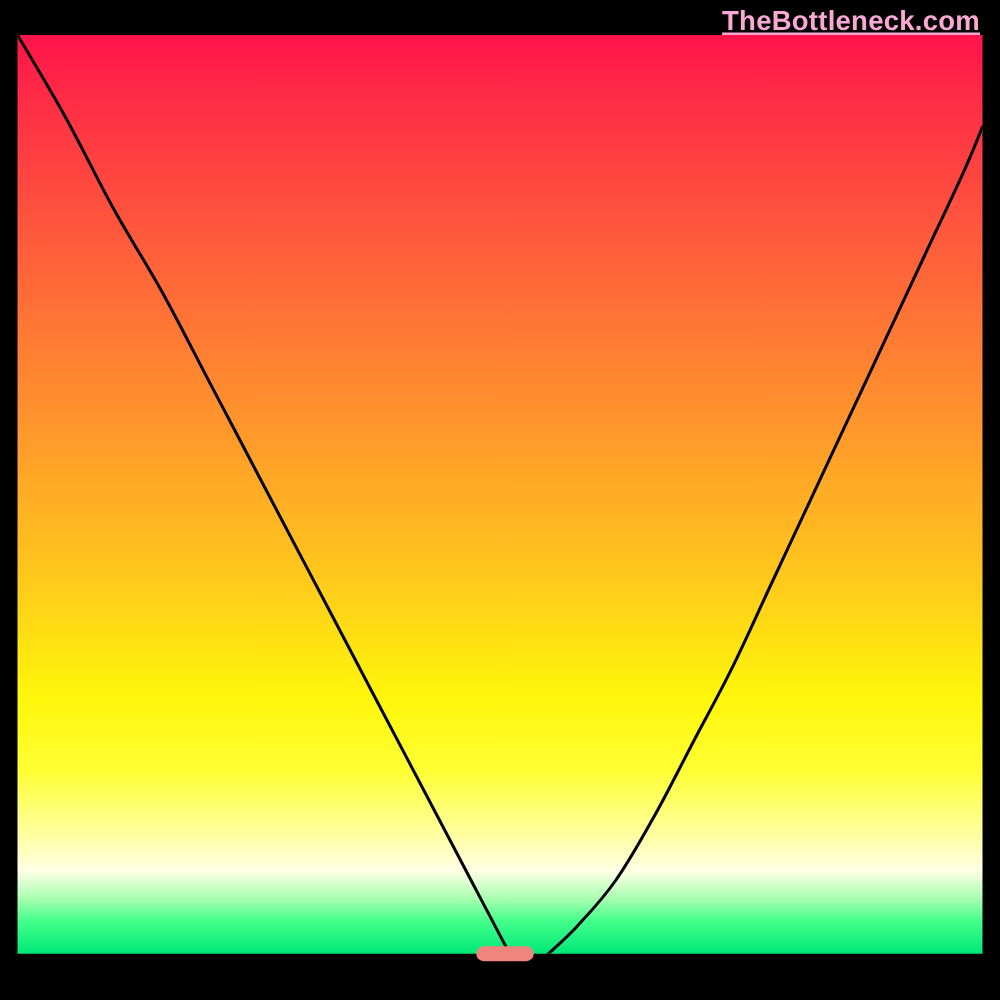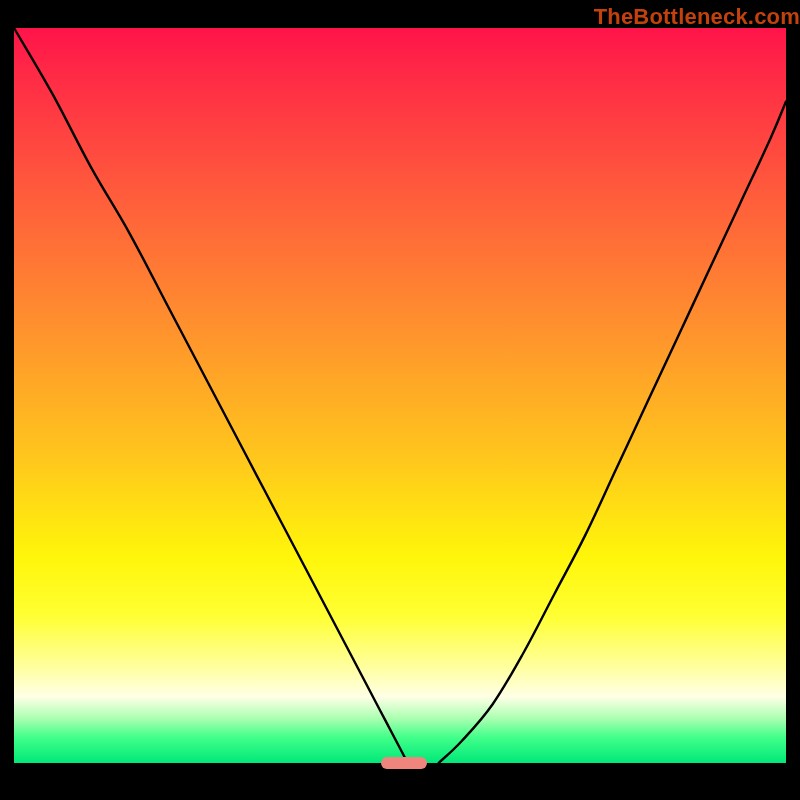--- a/index.html
+++ b/index.html
@@ -12,27 +12,28 @@
   }
   .wrap {
     position: relative;
     width: 800px;
     height: 800px;
     background: #000;
   }
   .watermark {
     position: absolute;
     top: 4px;
-    right: 0;
-    color: #c2410c;
+    right: 16px;
+    color: #f9a8d4;
     font-family: Arial, Helvetica, sans-serif;
     font-size: 22px;
     font-weight: 600;
     letter-spacing: 0.2px;
     z-index: 10;
+    text-decoration: underline;
   }
   .plot-area {
     position: absolute;
     left: 14px;
     top: 28px;
     width: 772px;
     height: 735px;
     background: linear-gradient(
       to bottom,
       #ff134a 0%,

